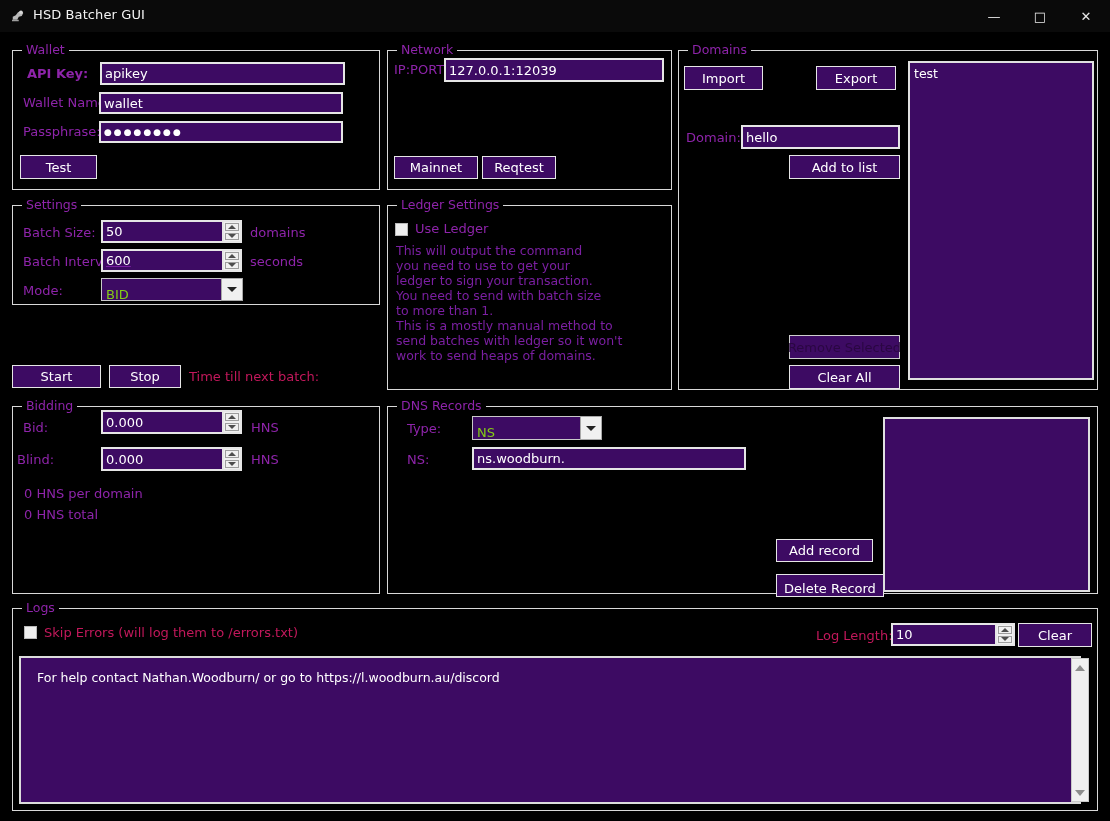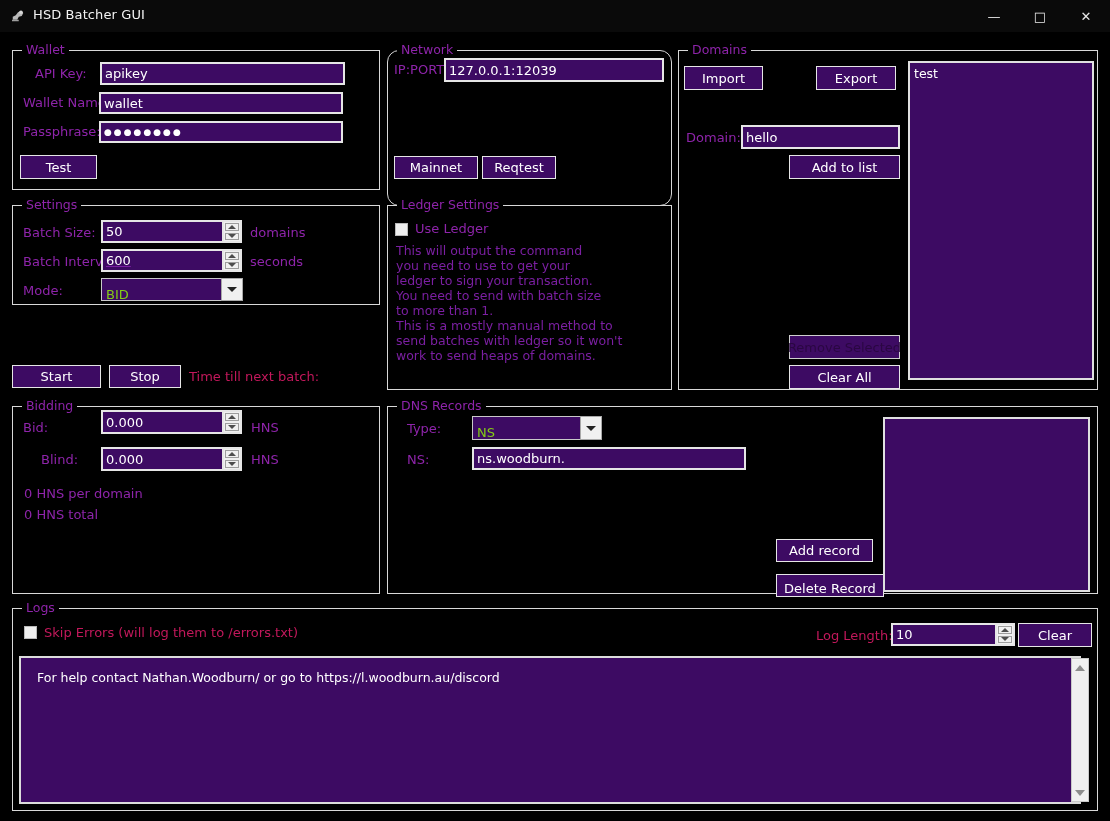--- a/index.html
+++ b/index.html
@@ -88,41 +88,41 @@
     <span class="tb-glyph">□</span>
   </div>
   <div class="tb-btn" id="tb-close">
     <span class="tb-glyph">✕</span>
   </div>
 </div>
 
 <div class="group" style="left:12px;top:50px;width:368px;height:140px;">
   <span class="gtitle">Wallet</span>
 
-  <span class="lbl" style="left:22px;top:15px;">API Key:</span>
+  <span class="lbl" style="left:14px;top:15px;font-weight:bold;">API Key:</span>
   <div class="tbox" style="left:87px;top:11px;width:245px;height:23px;">
     <span>apikey</span>
   </div>
 
   <span class="lbl" style="left:10px;top:44px;">Wallet Name:</span>
   <div class="tbox" style="left:86px;top:41px;width:244px;height:22px;">
     <span>wallet</span>
   </div>
 
   <span class="lbl" style="left:10px;top:73px;">Passphrase:</span>
   <div class="tbox" style="left:86px;top:70px;width:244px;height:22px;font-size:9px;letter-spacing:2px;">
     <span>●●●●●●●●</span>
   </div>
 
   <div class="btn" style="left:7px;top:104px;width:77px;height:24px;">
     <span>Test</span>
   </div>
 </div>
 
-<div class="group" style="left:387px;top:50px;width:285px;height:156px;border-radius:12px;">
+<div class="group" style="left:387px;top:50px;width:285px;height:140px;">
   <span class="gtitle">Network</span>
 
   <span class="lbl" style="left:6px;top:11px;">IP:PORT</span>
   <div class="tbox" style="left:56px;top:7px;width:220px;height:24px;">
     <span>127.0.0.1:12039</span>
   </div>
 
   <div class="btn" style="left:6px;top:105px;width:84px;height:23px;">
     <span>Mainnet</span>
   </div>
@@ -243,21 +243,21 @@
       <div class="up">
           <span class="ar"></span>
         </div>
       <div class="dn">
           <span class="ar"></span>
         </div>
     </div>
   </div>
   <span class="lbl" style="left:238px;top:13px;">HNS</span>
 
-  <span class="lbl" style="left:28px;top:45px;text-align:center;">Blind:</span>
+  <span class="lbl" style="left:4px;top:45px;text-align:center;">Blind:</span>
   <div class="spin" style="left:88px;top:40px;width:141px;height:24px;">
     <div class="fld">
         <span>0.000</span>
       </div>
     <div class="btns">
       <div class="up">
           <span class="ar"></span>
         </div>
       <div class="dn">
           <span class="ar"></span>

